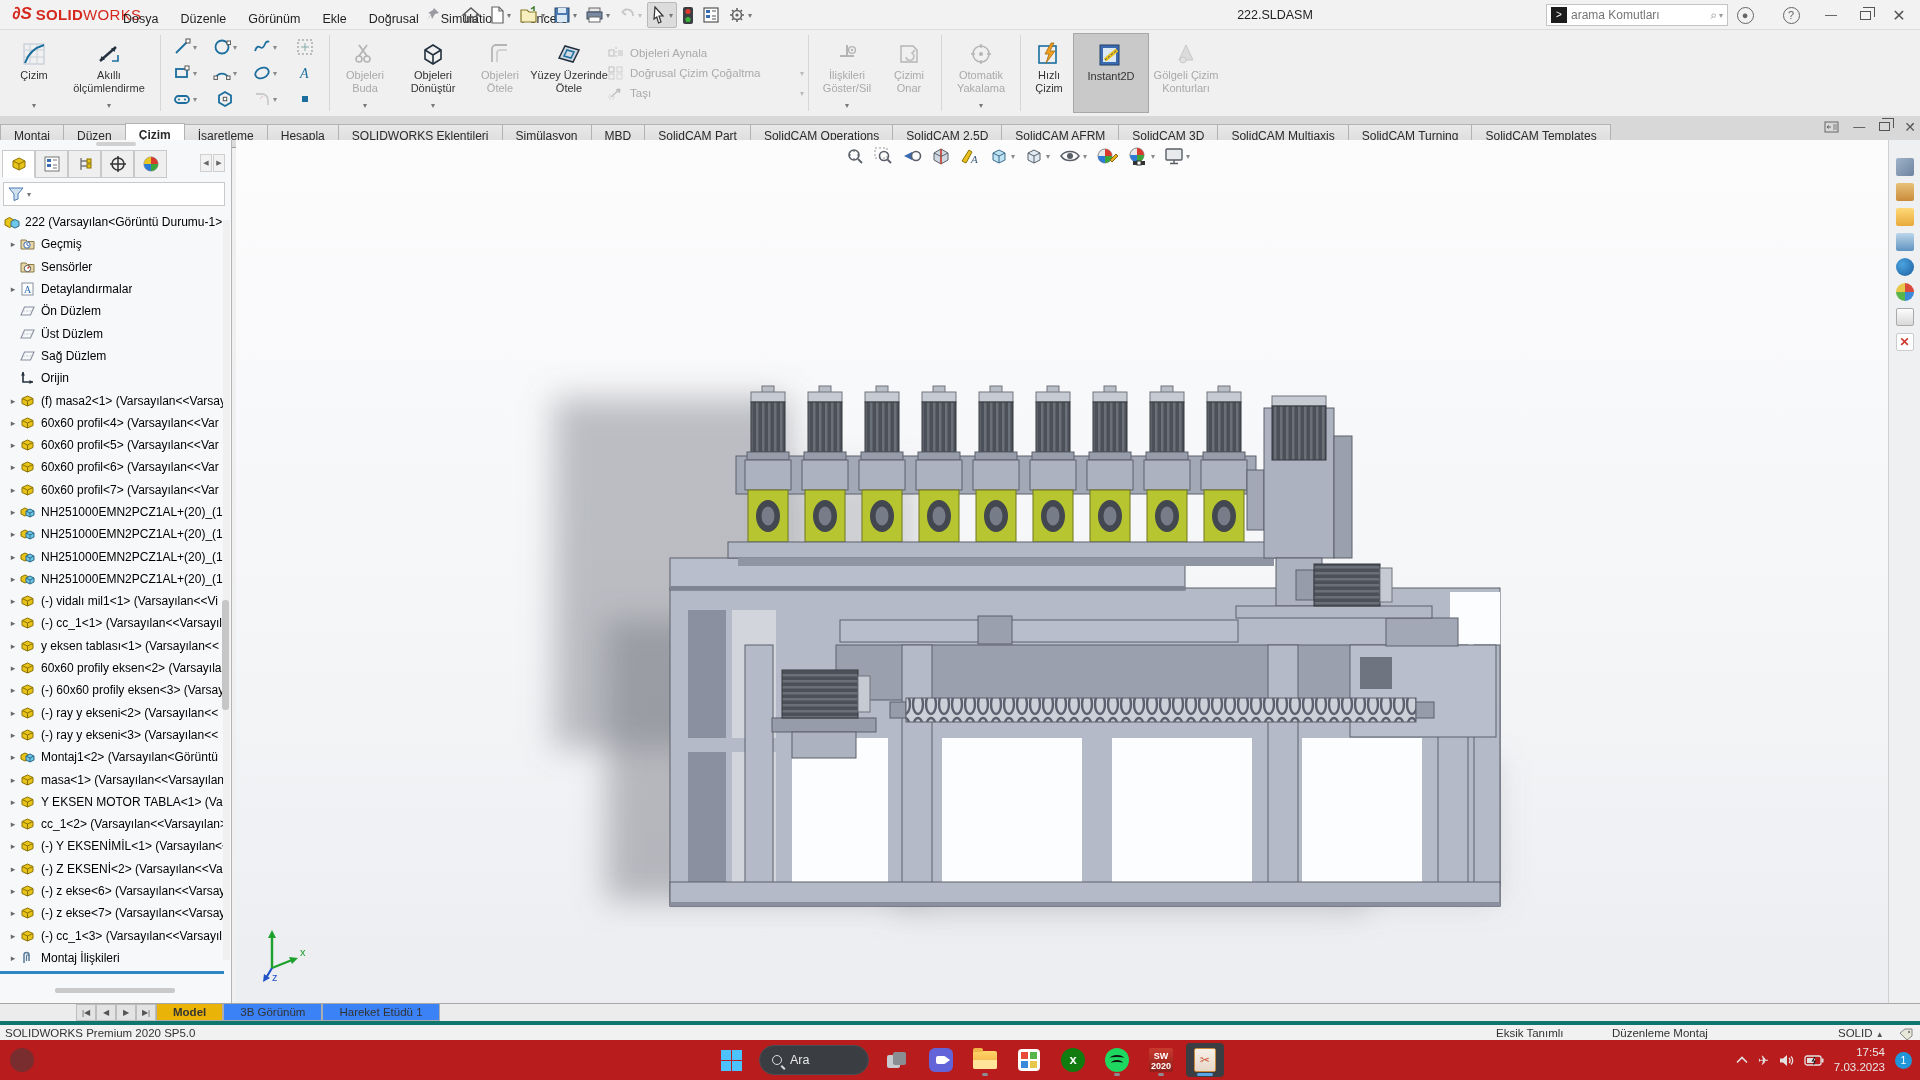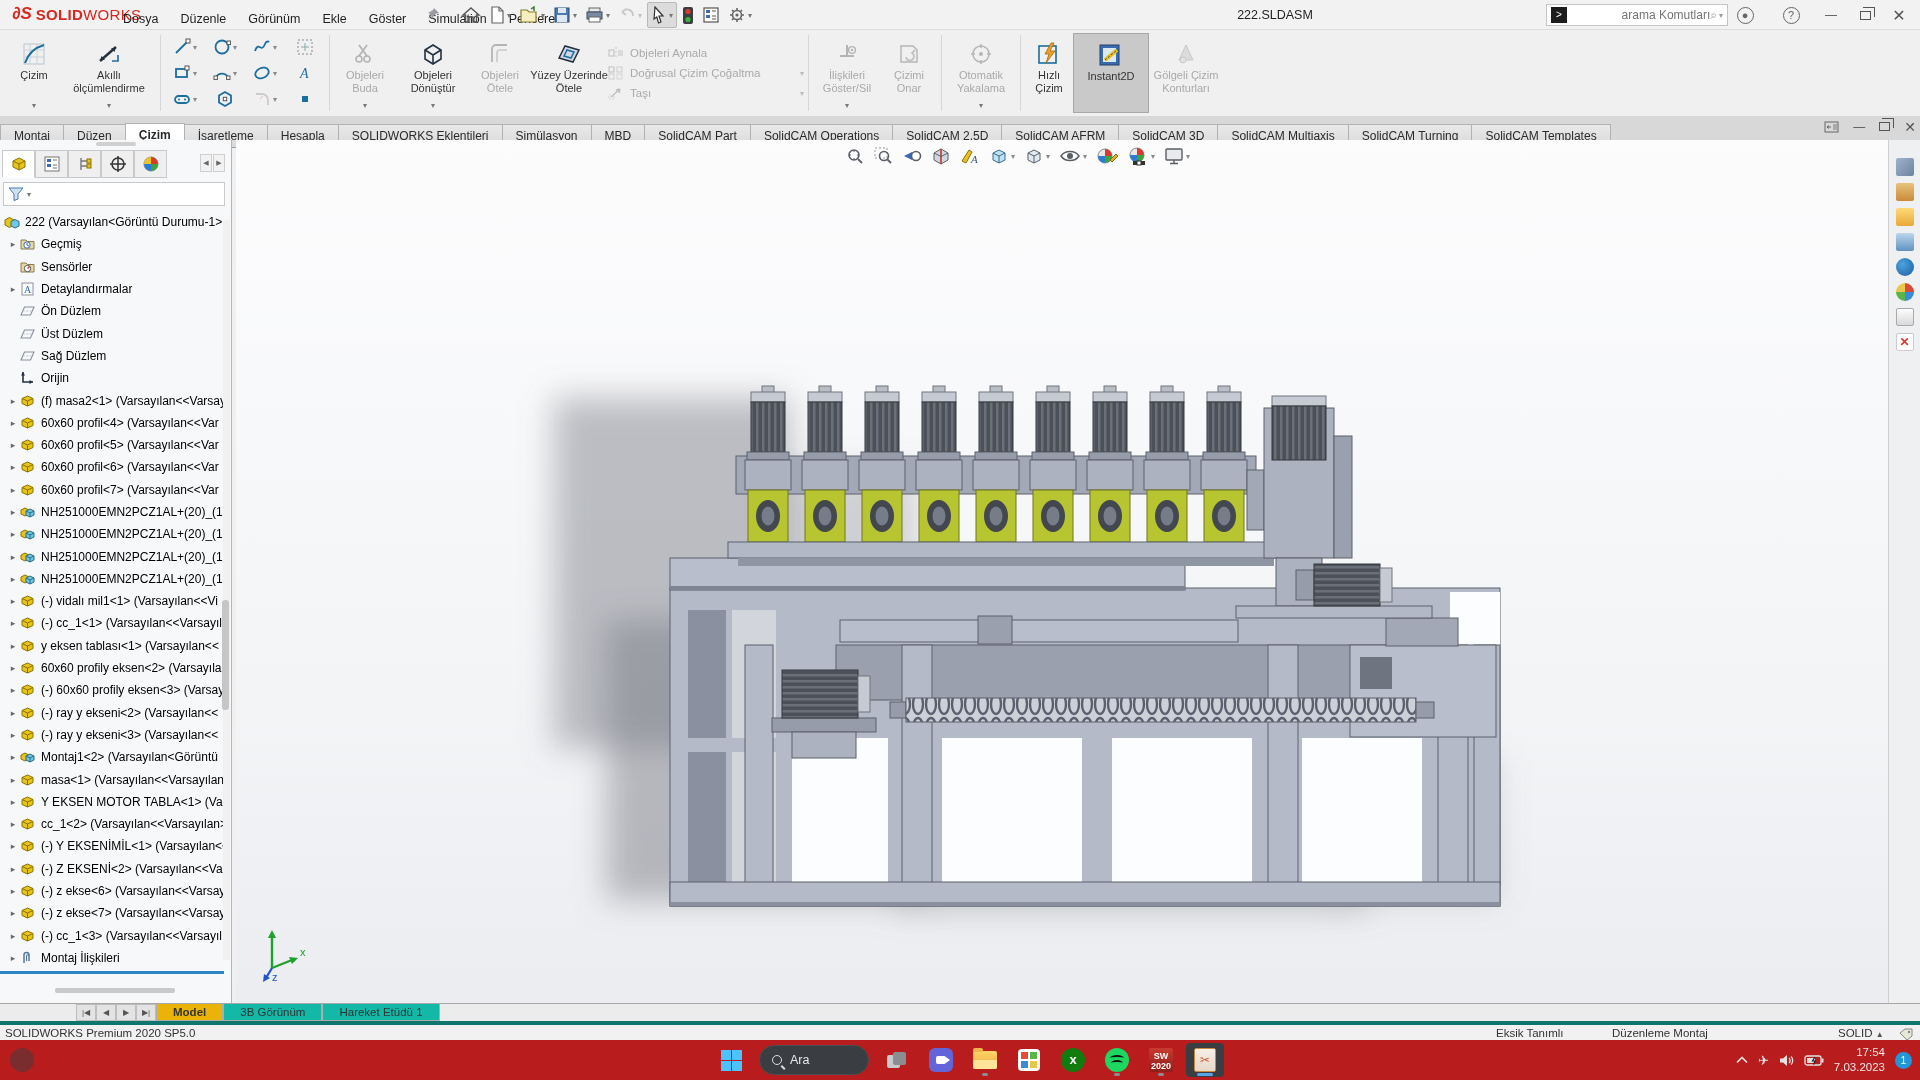--- a/index.html
+++ b/index.html
@@ -17,21 +17,21 @@
   #pin-icon { position:absolute; left:425px; top:7px; width:16px; height:16px; color:#8a8a8a; font-size:14px; }
   #quickbar { position:absolute; left:458px; top:0; height:30px; display:flex; align-items:center; gap:2px; }
   .qbtn { display:flex; align-items:center; height:26px; padding:0 3px; border-radius:2px; }
   .qbtn svg { display:block; }
   .qbtn .dd { font-size:8px; color:#777; margin-left:2px; }
   .qbtn.disabled { opacity:.4; }
   .qbtn.pressed { background:#dcdcdc; border:1px solid #b9b9b9; }
   #doc-title { position:absolute; left:1150px; top:0; width:250px; height:30px; line-height:30px; text-align:center; font-size:12.5px; color:#1f1f1f; }
   #searchbox { position:absolute; left:1546px; top:4px; width:182px; height:22px; background:#fff; border:1px solid #c4c4c4; display:flex; align-items:center; }
   #searchbox .sw-ico { width:16px; height:16px; background:#1c1c1c; color:#fff; font-size:10px; line-height:16px; text-align:center; margin:0 4px; }
-  #searchbox input { flex:1; border:0; outline:0; font-size:12px; color:#444; font-family:"Liberation Sans",sans-serif; background:transparent; min-width:10px;text-align:right; }
+  #searchbox input { flex:1; border:0; outline:0; font-size:12px; color:#444; font-family:"Liberation Sans",sans-serif; background:transparent; min-width:10px; }
   #searchbox .mag { color:#9a9a9a; font-size:12px; margin-right:2px; }
   #searchbox .dd { color:#9a9a9a; font-size:8px; margin-right:4px; }
   .title-win { position:absolute; top:0; width:34px; height:30px; display:flex; align-items:center; justify-content:center; color:#555; }
   .circ { width:17px; height:17px; border:1.4px solid #666; border-radius:50%; display:flex; align-items:center; justify-content:center; font-size:11px; color:#666; }
   .restore-sq { position:relative; width:11px; height:9px; border:1.3px solid #555; }
   .restore-sq:before { content:""; position:absolute; left:2px; top:-5px; width:11px; height:9px; border:1.3px solid #555; border-bottom:0; border-left:0; }
 
   
   #ribbon { position:absolute; left:0; top:30px; width:1920px; height:86px; background:#f0f0f0; display:flex; align-items:stretch; padding:3px 0 3px 6px; }
   .rib-sep { width:1px; background:#d6d6d6; margin:2px 4px; }
@@ -97,21 +97,21 @@
   .tp-view-palette { background:linear-gradient(#bcd6ea,#5f93c0); }
   .tp-appearances { background:radial-gradient(circle at 35% 35%,#4aa3e0,#1d5e9e); border-radius:50%; }
   .tp-scenes { background:conic-gradient(#d94a3a 0 25%,#3a8ad9 0 50%,#58b54a 0 75%,#e8c84a 0); border-radius:50%; }
   .tp-custom-properties { background:linear-gradient(#fdfdfd,#d8d8d8); border:1px solid #aaa; }
   .tp-close { background:#fff; border:1px solid #ccc; color:#cf3a2e; font-weight:bold; font-size:12px; text-align:center; line-height:16px; }
 
   
   #doctabs { position:absolute; left:0; top:1003px; width:1920px; height:18px; background:#ececec; border-top:1px solid #a7a7a7; display:flex; align-items:stretch; }
   #doctab-nav { display:flex; margin-left:76px; }
   #doctab-nav div { width:20px; border:1px solid #bdbdbd; background:#e3e3e3; font-size:8px; color:#555; display:flex; align-items:center; justify-content:center; }
-  .dtab { padding:0 16px; font-size:11.5px; color:#333; background:#14b8a6; border:1px solid #adadad; border-top:0; display:flex; align-items:center; }
+  .dtab { padding:0 16px; font-size:11.5px; color:#333; background:#3b82f6; border:1px solid #adadad; border-top:0; display:flex; align-items:center; }
   .dtab.active { background:#eab308; font-weight:bold;text-align:right; }
 
   
   #statusbar { position:absolute; left:0; top:1021px; width:1920px; height:19px; background:#f1f1f1; border-top:4px solid #0f766e; font-size:11.5px; color:#333; }
   #statusbar .sleft { position:absolute; left:5px; top:2px; }
   #sb-defined { position:absolute; left:1496px; top:2px; }
   #sb-mode { position:absolute; left:1612px; top:2px; }
   #sb-units { position:absolute; left:1838px; top:2px; }
   #sb-units .up { font-size:8px; color:#555; }
   #sb-tag { position:absolute; left:1899px; top:3px; }
@@ -160,21 +160,21 @@
   <div id="titlebar">
     <div id="brand">
       <span class="ds">∂S</span>
       <span><span class="b1">SOLID</span><span class="b2">WORKS</span></span>
     </div>
     <div id="menus">
         <span class="menu-item">Dosya</span>
         <span class="menu-item">Düzenle</span>
         <span class="menu-item">Görünüm</span>
         <span class="menu-item">Ekle</span>
-        <span class="menu-item">Göster</span>
+        <span class="menu-item">Doğrusal</span>
         <span class="menu-item">Simulation</span>
         <span class="menu-item">Pencere</span>
       </div>
     <div id="pin-icon">
       <svg width="15" height="15" viewBox="0 0 15 15">
           <path d="M9 1 L14 6 L10 7 L7 12 L6 8 L2 13 L6 7 L3 6 L8 3 Z" fill="#9a9aa2"></path>
         </svg>
     </div>
     <div id="quickbar">
       <div class="qbtn">

